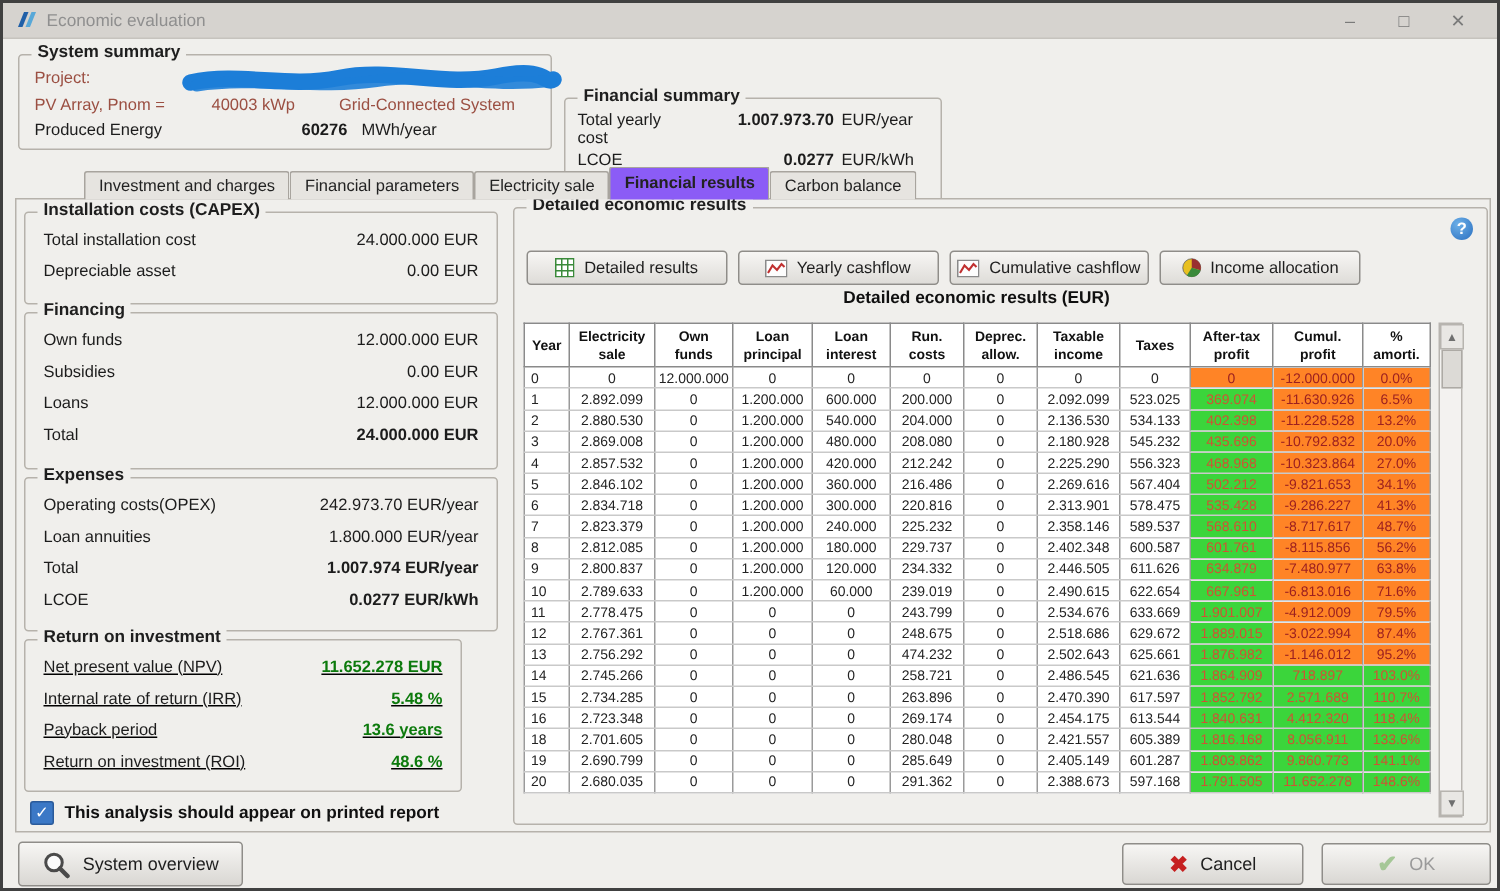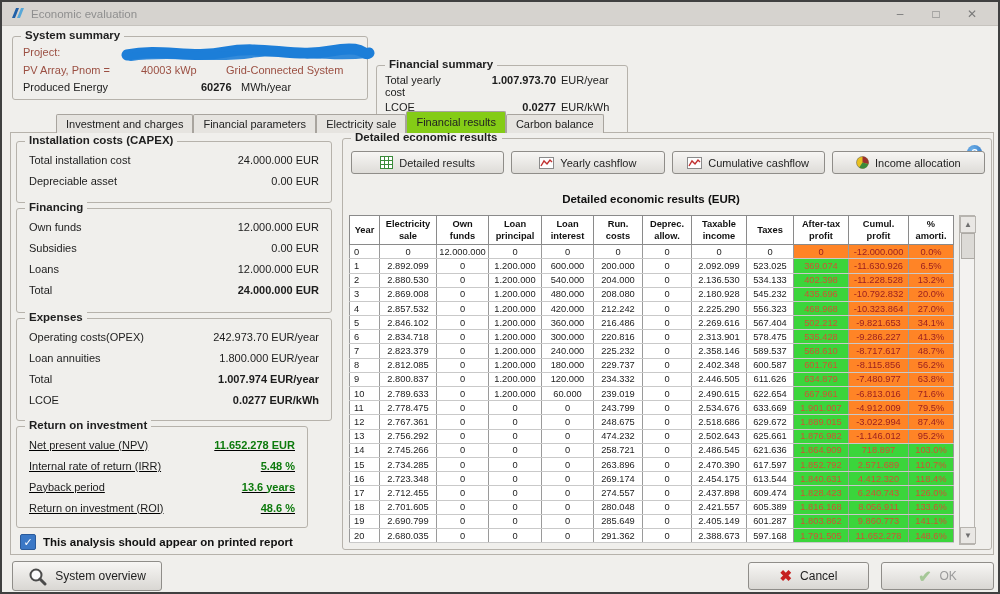--- a/index.html
+++ b/index.html
@@ -18,29 +18,29 @@
   .scribble{position:absolute;left:98px;top:-5px;}
   
   .fs-row{display:flex;align-items:baseline;padding:1.5px 8px;font-size:11px;color:#1c1c1c;}
   .fs-label{flex:1;}
   .fs-value{width:96px;text-align:right;font-weight:bold;}
   .fs-unit{width:58px;padding-left:5px;}
   .greenval{color:#0c7a0c;}
   
   .tabstrip{position:absolute;left:10px;top:110px;display:flex;align-items:flex-end;height:21px;z-index:3;padding-left:44px;}
   .tab{border:1px solid #a8a49e;border-bottom:none;background:#e6e4e0;padding:2px 9px 2px 9px;font-size:11px;color:#222;border-radius:2px 2px 0 0;height:14px;line-height:14px;}
-  .tab.active{background:#84cc16;height:17px;line-height:17px;font-weight:normal;position:relative;z-index:4;}
+  .tab.active{background:#8b5cf6;height:17px;line-height:17px;font-weight:bold;position:relative;z-index:4;}
   .tabcontent{position:absolute;left:8px;top:130px;width:984px;height:423px;border:1px solid #b6b2ab;background:#f0efec;box-sizing:border-box;}
   
   .p-row{display:flex;align-items:baseline;padding:4.5px 12px;font-size:11px;color:#1c1c1c;}
   .p-label{flex:1;}
   .p-value{text-align:right;white-space:nowrap;}
   .bold{font-weight:bold;}
   
-  .btnrow{position:absolute;left:8px;top:12px;width:634px;display:flex;gap:7px;text-align:center;}
+  .btnrow{position:absolute;left:8px;top:28px;width:556px;display:flex;gap:7px;text-align:center;}
   .gbtn{flex:1;height:21px;border:1px solid #8f8d89;border-radius:3px;background:linear-gradient(#f7f6f4,#dedcd8);display:flex;align-items:center;justify-content:center;gap:6px;font-size:11px;color:#1e1e1e;}
   .tbl-title{position:absolute;left:6px;top:54px;width:604px;text-align:center;font-weight:bold;font-size:11.5px;color:#101010;}
   
   table.econ{position:absolute;left:6px;top:76px;border-collapse:collapse;table-layout:fixed;background:#fff;border:1px solid #6f6f6f;}
   table.econ th{font-weight:bold;background:#fff;border:1px solid #8a8a8a;font-size:9.3px;line-height:1.3;padding:2px 1px;vertical-align:middle;color:#111;}
   table.econ td{background:#fff;border-left:1px solid #9a9a9a;border-right:1px solid #9a9a9a;border-bottom:1px solid #c9c9c9;text-align:center;padding:0 2px;height:13.2px;font-size:9.3px;color:#222;overflow:hidden;white-space:nowrap;}
   table.econ td.c-year{text-align:left;padding-left:4px;}
   table.econ td.cell-orange{background:#ff8426;color:#9c2020;}
   table.econ td.cell-green{background:#3bd53b;color:#cf5334;}
   
@@ -553,34 +553,20 @@
             <td>0</td>
             <td>269.174</td>
             <td>0</td>
             <td>2.454.175</td>
             <td>613.544</td>
             <td class="cell-green">1.840.631</td>
             <td class="cell-green">4.412.320</td>
             <td class="cell-green">118.4%</td>
           </tr>
           <tr>
-            <td class="c-year">17</td>
-            <td>2.712.455</td>
-            <td>0</td>
-            <td>0</td>
-            <td>0</td>
-            <td>274.557</td>
-            <td>0</td>
-            <td>2.437.898</td>
-            <td>609.474</td>
-            <td class="cell-green">1.828.423</td>
-            <td class="cell-green">6.240.743</td>
-            <td class="cell-green">126.0%</td>
-          </tr>
-          <tr>
             <td class="c-year">18</td>
             <td>2.701.605</td>
             <td>0</td>
             <td>0</td>
             <td>0</td>
             <td>280.048</td>
             <td>0</td>
             <td>2.421.557</td>
             <td>605.389</td>
             <td class="cell-green">1.816.168</td>

